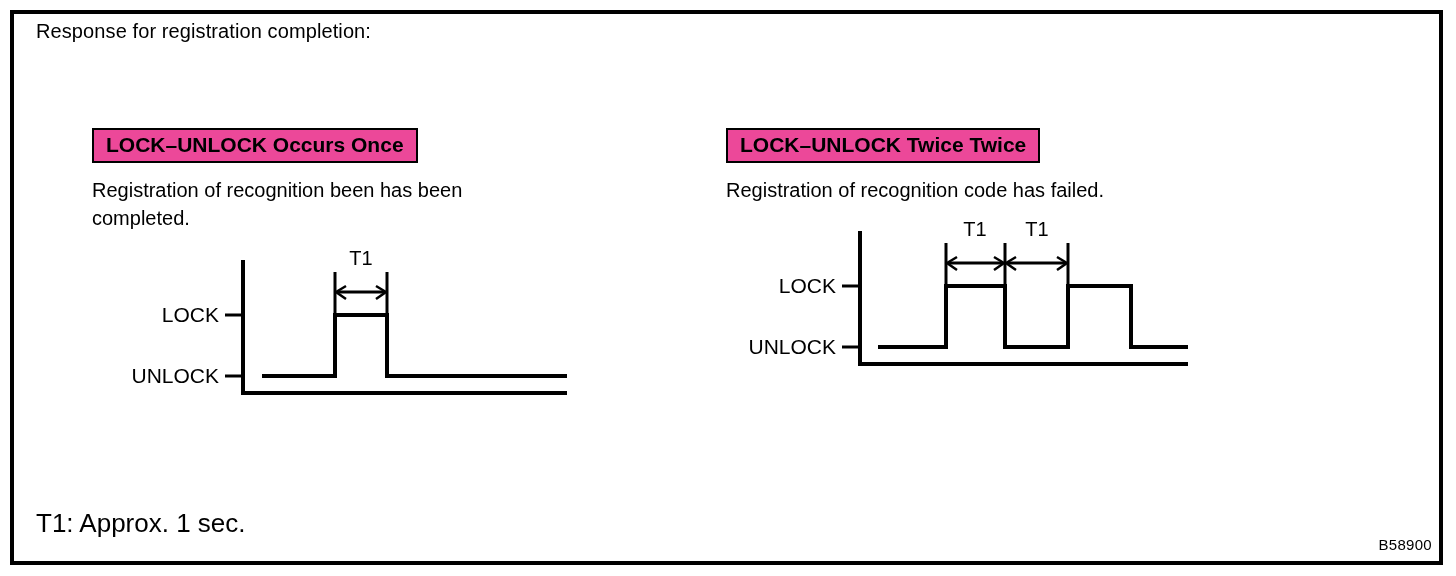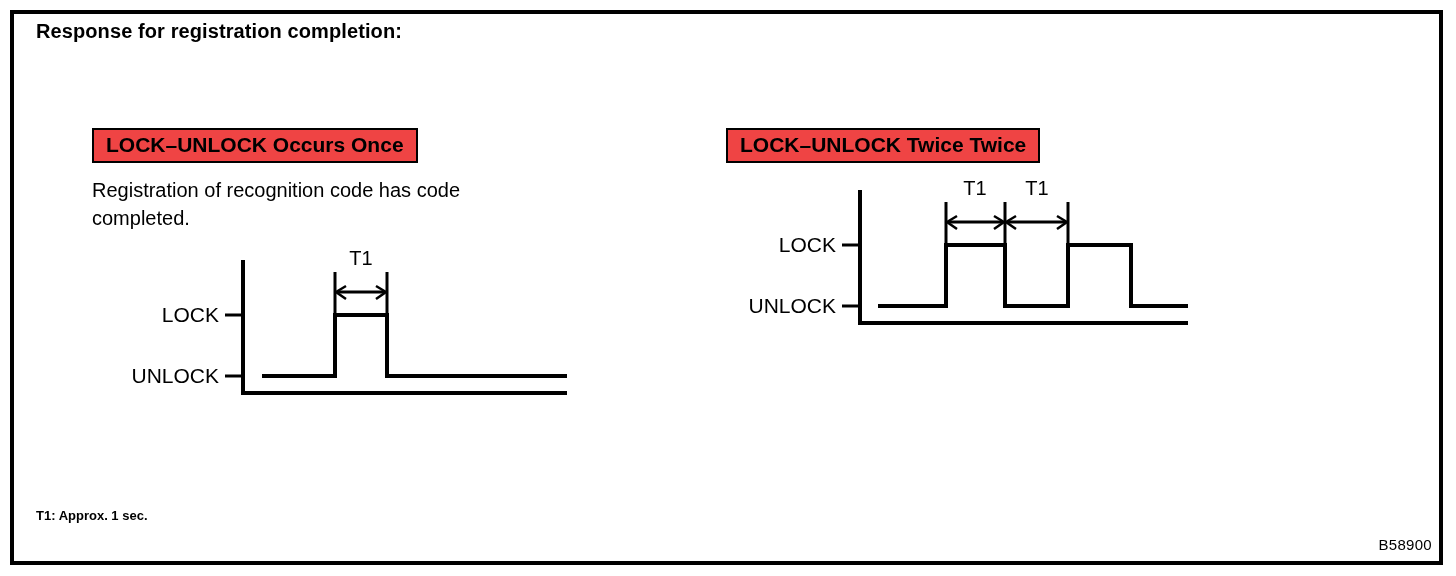--- a/index.html
+++ b/index.html
@@ -29,62 +29,62 @@
     border: 4px solid #000000;
     box-sizing: border-box;
     background: #ffffff;
   }
   
   .heading {
     position: absolute;
     left: 36px;
     top: 20px;
     font-size: 20px;
-    font-weight: bold;
+    font-weight: normal;
     letter-spacing: 0.1px;
     white-space: nowrap;
   }
   
   .panel {
     position: absolute;
     top: 128px;
   }
   .panel-left  { left: 92px;  width: 500px; }
   .panel-right { left: 726px; width: 520px; }
 
   .title-box {
     display: inline-block;
     border: 2px solid #000000;
     box-sizing: border-box;
     padding: 4px 12px 5px 12px;
     font-size: 21px;
     font-weight: bold;
     line-height: 1.05;
     white-space: nowrap;
-    background: #ef4444;
+    background: #ec4899;
   }
   .desc {
     margin-top: 13px;
     font-size: 20px;
     line-height: 1.42;
     max-width: 470px;
   }
   
   .wave-wrap {
     position: relative;
     margin-top: 10px;
   }
   .wave-svg { display: block; }
   
   .footnote {
     position: absolute;
     left: 36px;
     top: 508px;
-    font-size: 13px;
-    font-weight: bold;
+    font-size: 26px;
+    font-weight: normal;
     white-space: nowrap;
     text-align: center;
   }
   .refcode {
     position: absolute;
     right: 24px;
     top: 536px;
     font-size: 15px;
     letter-spacing: 0.3px;
     white-space: nowrap;
@@ -94,21 +94,21 @@
 </head>
 <body>
 
 <div id="page">
   <div class="outer-frame"></div>
 
   <div class="heading">Response for registration completion:</div>
 
   <div class="panel panel-left">
     <div class="title-box">LOCK–UNLOCK Occurs Once</div>
-    <div class="desc">Registration of recognition code has code completed.</div>
+    <div class="desc">Registration of recognition been has been completed.</div>
 
     <div class="wave-wrap">
       <svg class="wave-svg" width="490" height="160" viewBox="0 0 490 160">
 
         <g stroke="#000000" stroke-width="4" fill="none" stroke-linecap="butt">
           <line x1="151" y1="17" x2="151" y2="152"></line>
           <line x1="151" y1="150" x2="475" y2="150"></line>
         </g>
 
         <g stroke="#000000" stroke-width="3" fill="none">
@@ -131,20 +131,21 @@
           <polyline points="254,43 244,49 254,56" stroke-width="2.5"></polyline>
           <polyline points="284,43 294,49 284,56" stroke-width="2.5"></polyline>
         </g>
         <text x="269" y="22" text-anchor="middle" font-family="Liberation Sans, sans-serif" font-size="20" fill="#000000">T1</text>
       </svg>
     </div>
   </div>
 
   <div class="panel panel-right">
     <div class="title-box">LOCK–UNLOCK Twice Twice</div>
+    <div class="desc">Registration of recognition code has failed.</div>
 
     <div class="wave-wrap">
       <svg class="wave-svg" width="500" height="160" viewBox="0 0 500 160">
 
         <g stroke="#000000" stroke-width="4" fill="none" stroke-linecap="butt">
           <line x1="134" y1="17" x2="134" y2="152"></line>
           <line x1="134" y1="150" x2="462" y2="150"></line>
         </g>
 
         <g stroke="#000000" stroke-width="3" fill="none">

